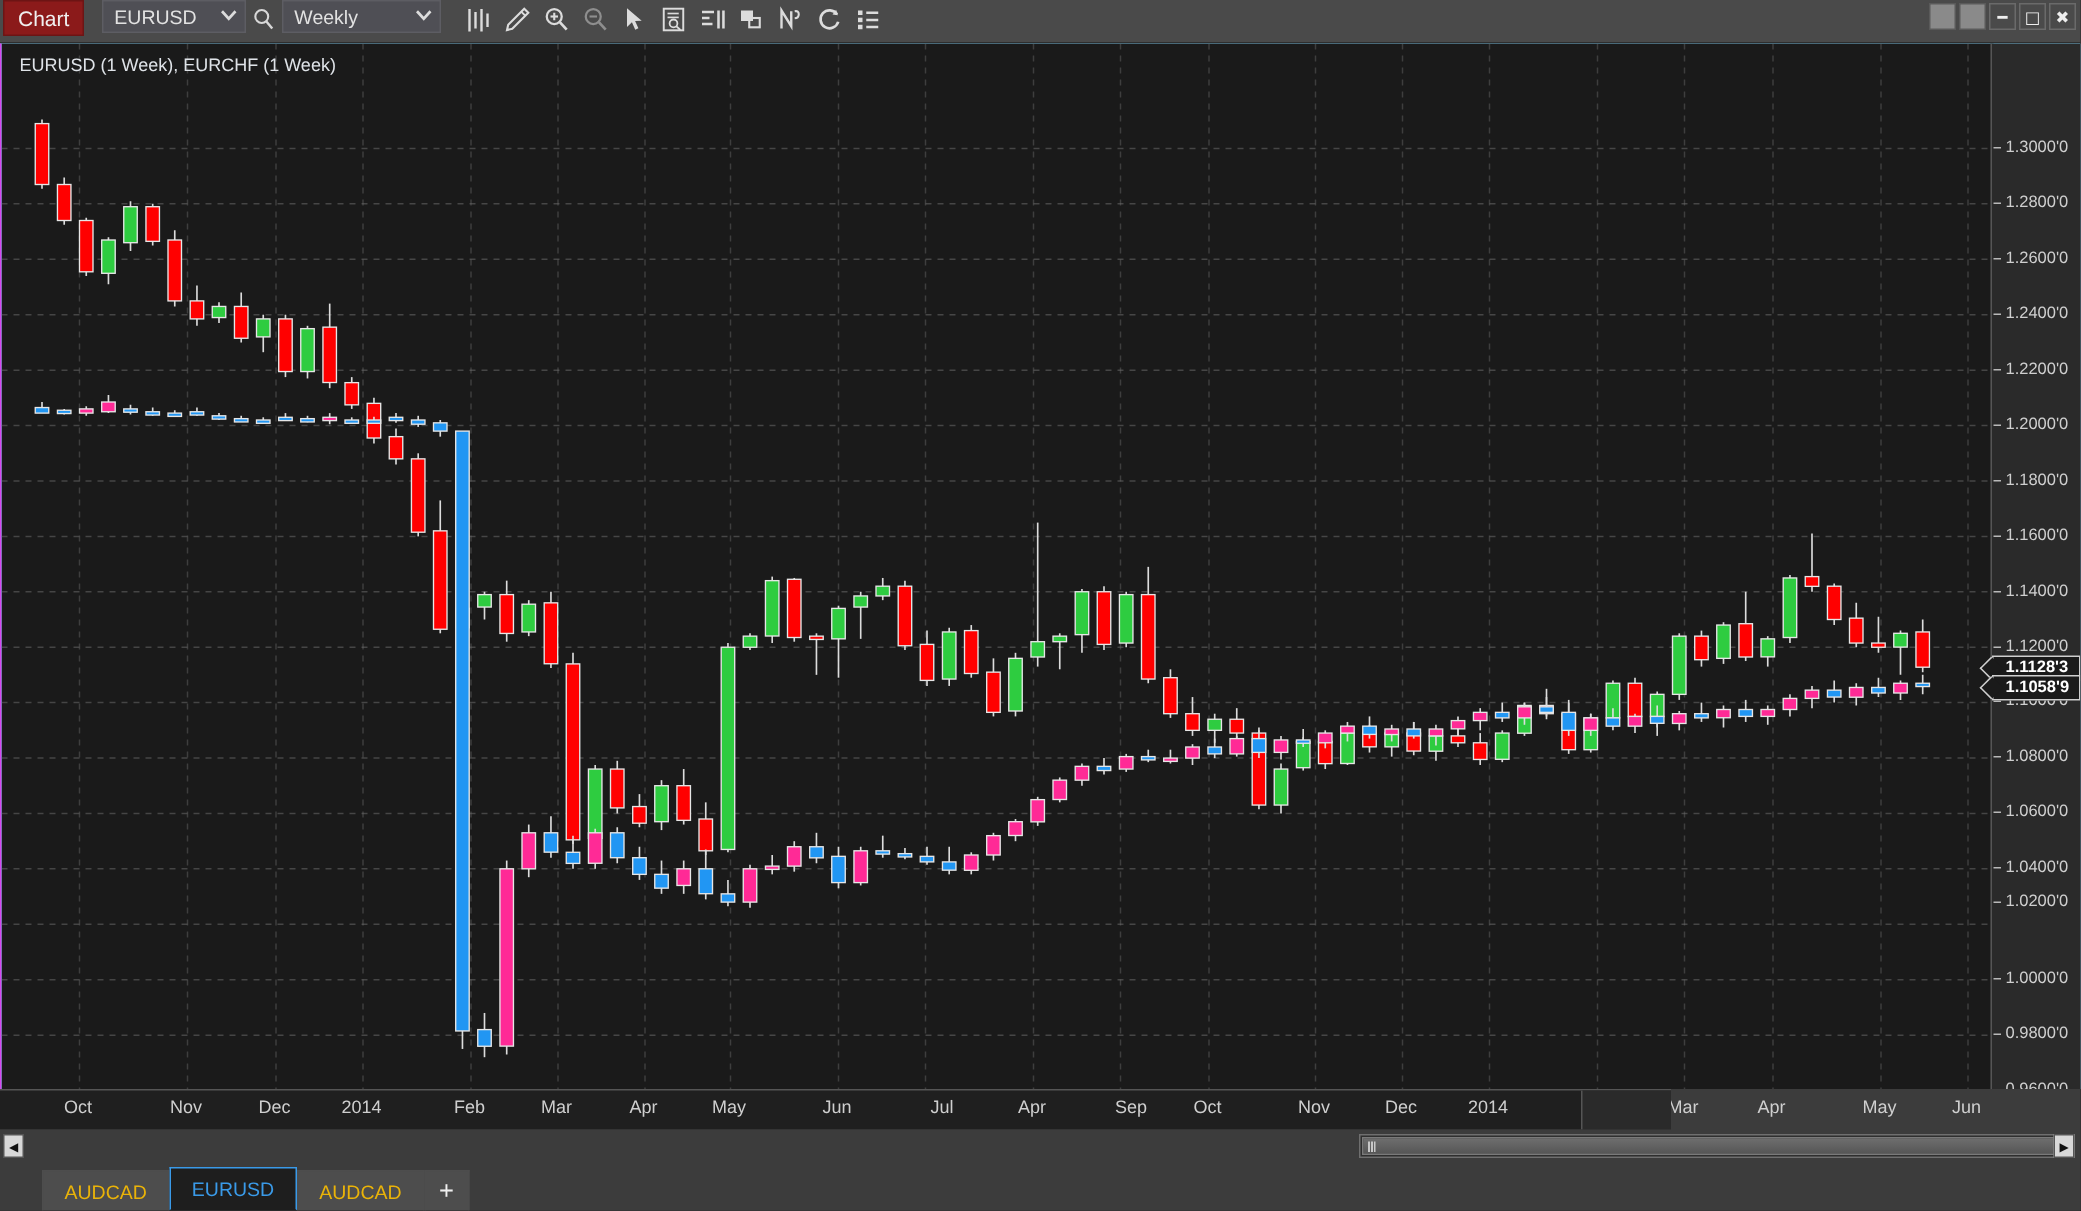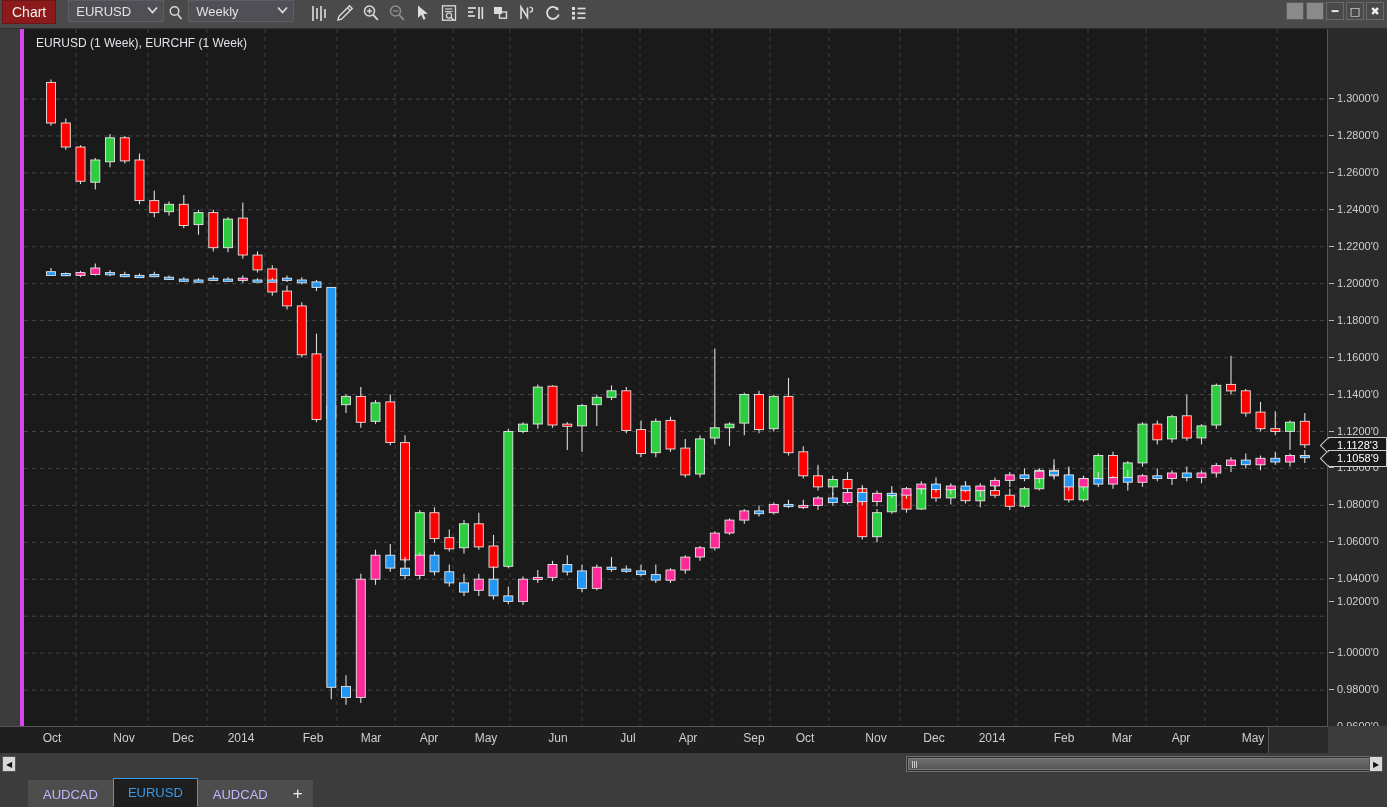--- a/index.html
+++ b/index.html
@@ -67,23 +67,22 @@
     display:flex;align-items:center;justify-content:center;
     box-sizing:border-box;
   }
   .wbtn.dark{background:#4a4a4a;border:1px solid #6a6a6a;color:#e8e8e8;}
   .wbtn .g{font-size:11px;line-height:1;color:#eee;font-family:"DejaVu Sans",sans-serif;}
 
   
   .chart-wrap{
     flex:1 1 auto;position:relative;
     background:#7dd3fc;
-    border-left:4px solid #d946ef;
+    border-left:1px solid #d946ef;
     overflow:hidden;
-    margin-left:20px;
   }
   .plot{
     position:absolute;left:0;top:0;
     width:1328px;height:722px;
     background:#1a1a1a;
     overflow:hidden;
   }
   .plot-title{
     position:absolute;left:12px;top:7px;
     color:#dfe3e8;font-size:12px;
@@ -113,41 +112,41 @@
   .ytick .dash{
     position:absolute;left:1px;top:6px;
     width:5px;height:1px;background:#b9b9b9;
   }
   .pricetag{
     position:absolute;left:0;width:59px;
     height:17px;margin-top:-8px;
     background:#1a1a1a;
     border:1px solid #cfcfcf;
     box-sizing:border-box;
-    color:#ffffff;font-size:11px;font-weight:normal;
+    color:#ffffff;font-size:11px;font-weight:bold;
     display:flex;align-items:center;
     padding-left:8px;
     z-index:7;
   }
   .pricetag:before{
     content:"";position:absolute;left:-7px;top:2px;
     width:10px;height:10px;
     background:#1a1a1a;
     border-left:1px solid #cfcfcf;
     border-bottom:1px solid #cfcfcf;
     transform:rotate(45deg);
   }
 
   
   .xaxis{
     height:26px;flex:0 0 26px;
     background:#1f1f1f;
     border-top:1px solid #555;
     position:relative;
-    width:1328px;
+    width:1114px;
   }
   .xtick{
     position:absolute;top:4px;
     color:#cfcfcf;font-size:12px;
     transform:translateX(-50%);
     white-space:nowrap;
   }
   .xaxis-filler{
     position:absolute;right:0;top:0;width:59px;height:26px;
     background:#2a2a2a;border-left:1px solid #555;
@@ -194,21 +193,21 @@
   .tabbar{
     height:32px;flex:0 0 32px;
     background:#3c3c3c;
     display:flex;align-items:flex-end;
     padding-left:28px;
     box-sizing:border-box;
   }
   .tab{
     height:27px;min-width:68px;
     background:#4d4d4d;
-    color:#c4b5fd;font-size:13px;
+    color:#eab308;font-size:13px;
     display:flex;align-items:center;justify-content:center;
     padding:0 14px;
     border:1px solid #4d4d4d;
     border-bottom:none;
     box-sizing:border-box;
   }
   .tab.active{
     background:#1e1e1e;
     color:#3a9ae8;
     border:1px solid #3a9ae8;

